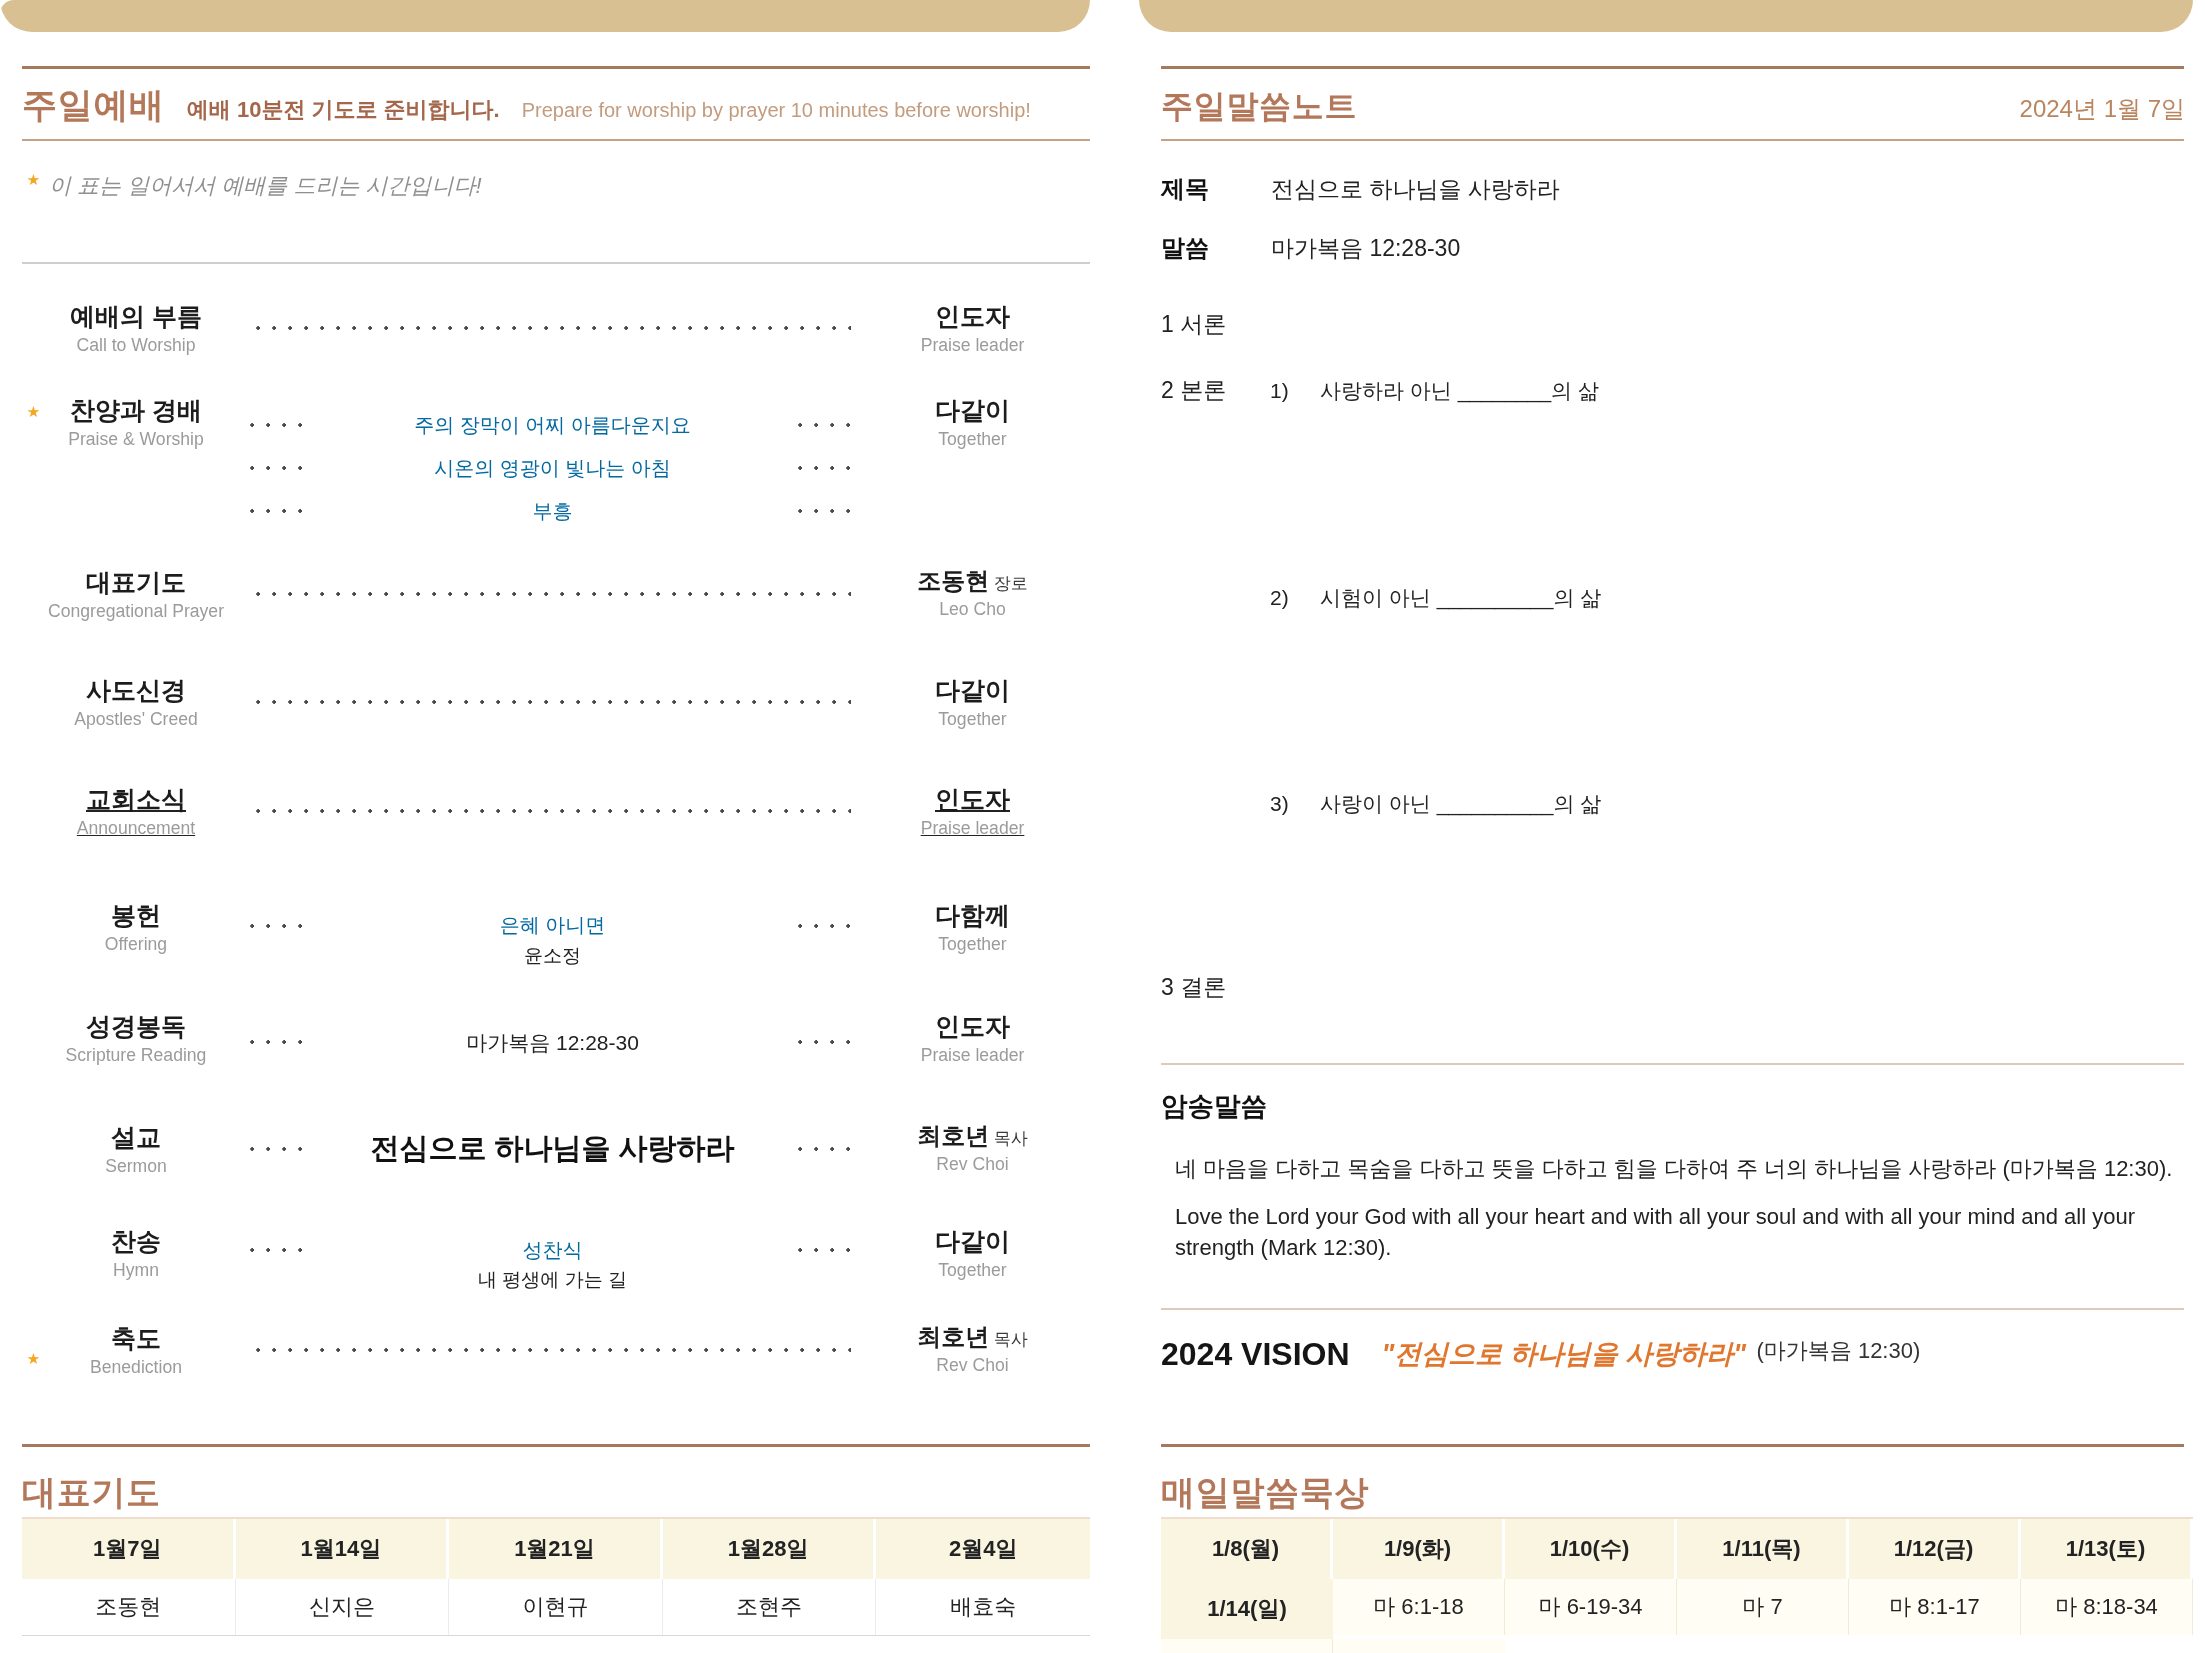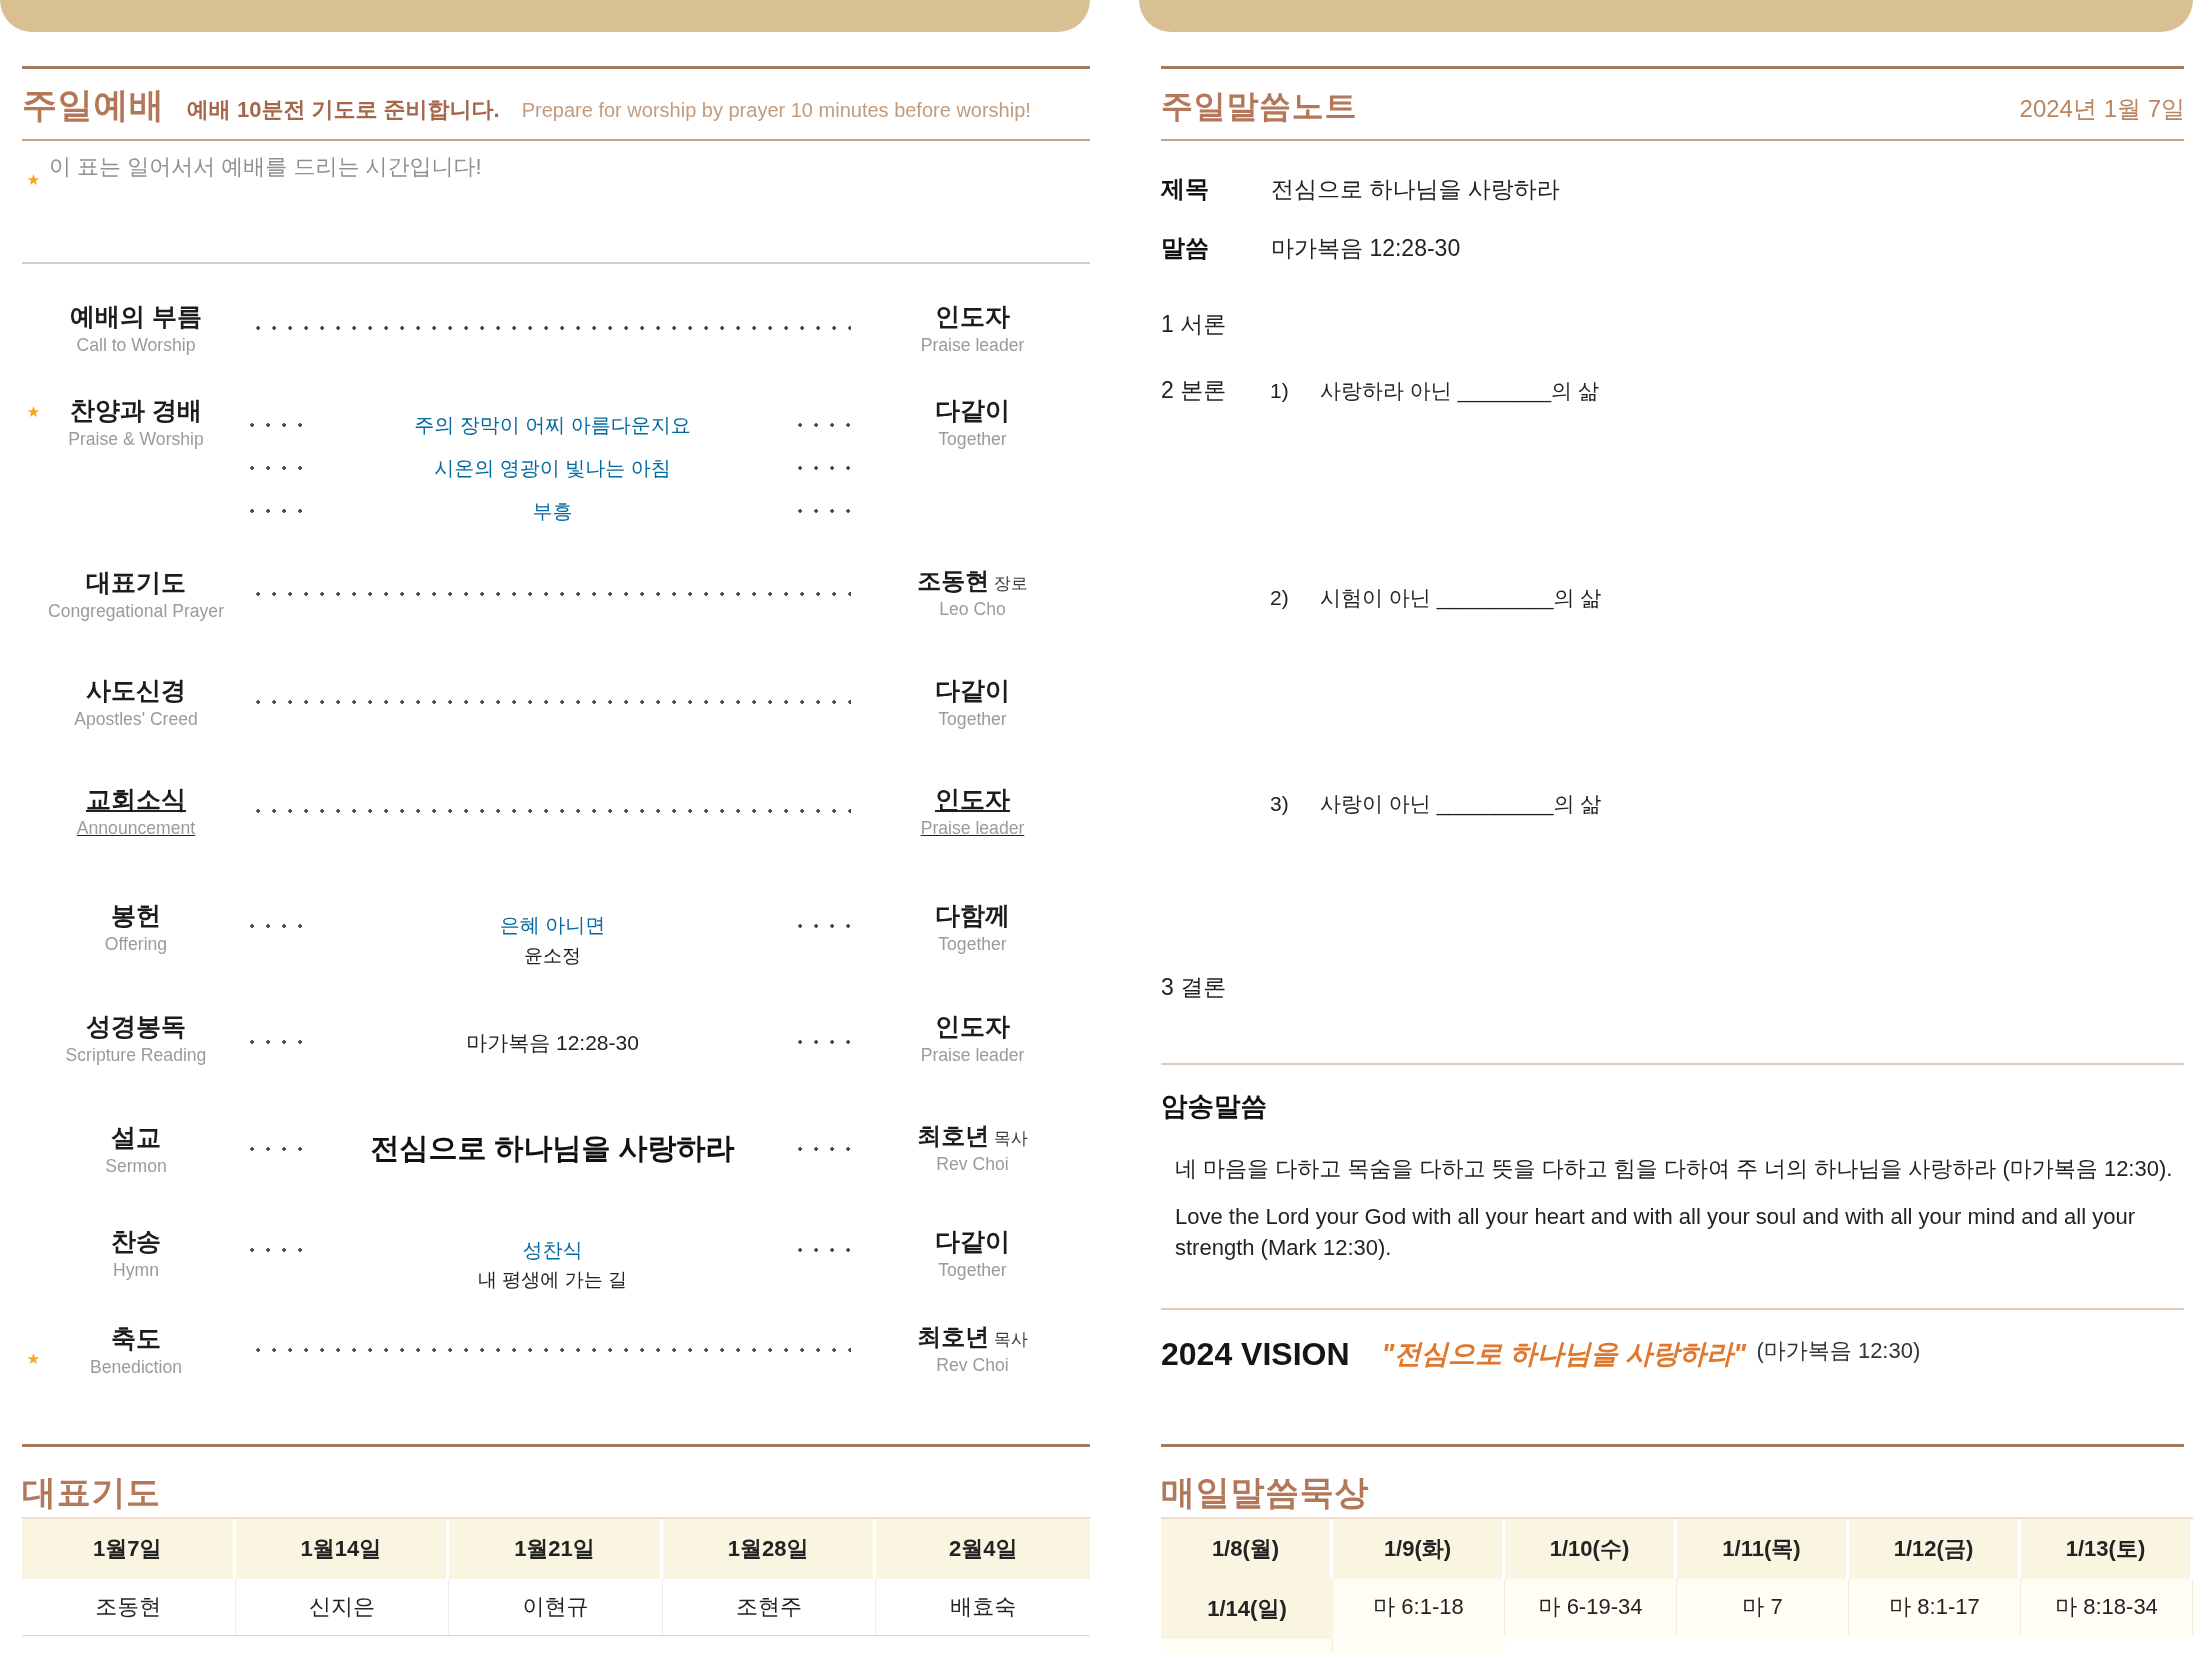--- a/index.html
+++ b/index.html
@@ -1,18 +1,18 @@
 <!DOCTYPE html>
 <html style="font-size:11.8px"><head>
 <meta charset="utf-8">
 <style>
   html,body { margin:0; padding:0; background:#ffffff; }
   .page {
     position:relative; width:2205px; height:1654px; background:#ffffff;
-    font-family:"Liberation Sans", sans-serif; color:#222; overflow:hidden;
+    font-family:"Liberation Sans", sans-serif; color:#222; overflow:hidden;border-radius:14px;
   }
   .abs { position:absolute; }
 
   
   .bar { background:#d8c092; height:32px; border-radius:0 0 34px 34px; }
 
   
   .rule-heavy { background:#a5795b; height:2.9px; }
   .rule-light { background:#c7a183; height:2.2px; }
   .rule-gray  { background:#cfcfcf; height:1.5px; }
@@ -103,21 +103,21 @@
 
   <div class="abs titlebar-row" style="left:22px; top:82px; width:1068px;">
     <span class="sec-title">주일예배</span>
     <span class="note-kr">예배 10분전 기도로 준비합니다.</span>
     <span class="note-en">Prepare for worship by prayer 10 minutes before worship!</span>
   </div>
 
   <div class="abs rule-light" style="left:22px; top:139px; width:1068px;"></div>
 
   <span class="abs star" style="left:26.5px; top:171px;"></span>
-  <div class="abs stand-note" style="left:49px; top:152px;">이 표는 일어서서 예배를 드리는 시간입니다!</div>
+  <div class="abs stand-note" style="left:49px; top:171px;font-style:italic;">이 표는 일어서서 예배를 드리는 시간입니다!</div>
 
 
   <div class="abs rule-gray" style="left:22px; top:262px; width:1068px;"></div>
 
   <div class="wrow" style="top:301px;">
     <div class="wl">
       <div class="wtitle">예배의 부름</div>
       <div class="wsub">Call to Worship</div>
     </div>
     <div class="wm">

